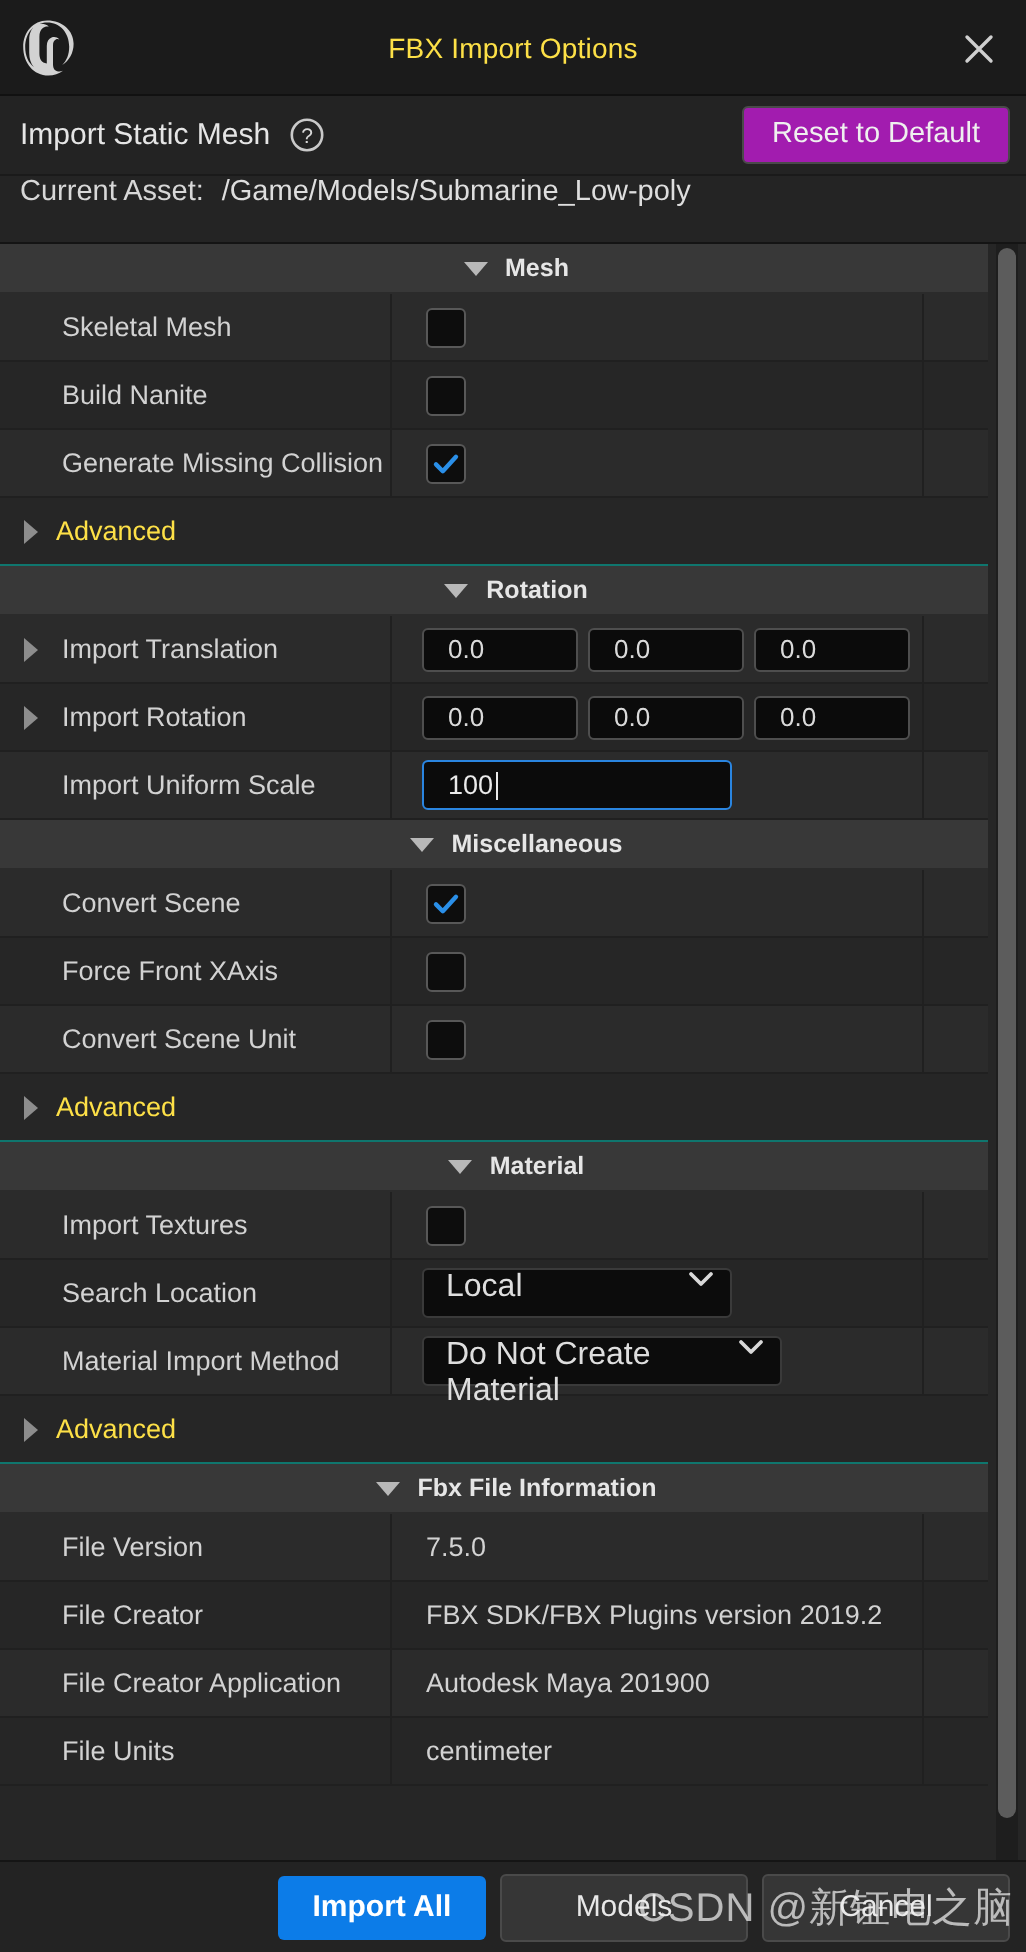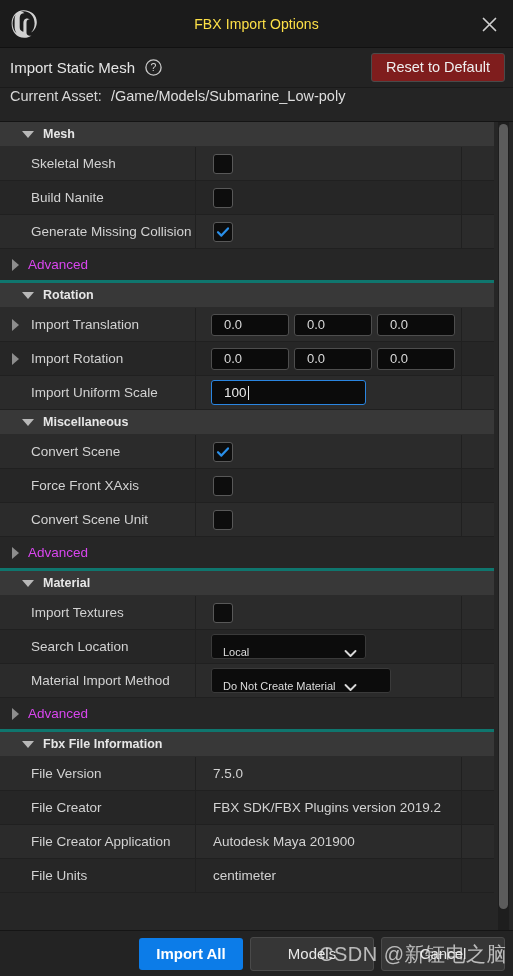--- a/index.html
+++ b/index.html
@@ -42,21 +42,21 @@
   .subheader {
     height: 40px; min-height: 40px;
     background: #232323;
     display: flex; align-items: center; padding: 0 8px 0 10px;
     border-bottom: 1px solid #1a1a1a;
   }
   .subheader-title { font-size: 15px; color: #e5e5e5; }
   .help-icon { margin-left: 9px; display: flex; align-items: center; }
   .reset-btn {
     margin-left: auto;
-    background: #7f1d1d;
+    background: #a21caf;
     border: 1px solid #4a4a4a;
     border-radius: 3px;
     color: #efefef;
     font-size: 14.5px;
     padding: 5px 14px 6px;
   }
 
   
   .asset-bar {
     height: 34px; min-height: 34px;
@@ -75,20 +75,21 @@
     overflow: hidden;
   }
   .rows { width: 494px; }
 
   .section-header {
     height: 25px;
     background: #383838;
     display: flex; align-items: center;
     padding-left: 22px;
     border-bottom: 1px solid #2b2b2b;
+    justify-content: center;
   }
   .section-header .caption {
     font-size: 12.5px; font-weight: bold; color: #e6e6e6; margin-left: 9px;
   }
 
   .prop-row {
     height: 34px;
     display: flex; align-items: stretch;
     border-bottom: 1px solid #202020;
     background: #2b2b2b;
@@ -111,22 +112,22 @@
     font-size: 13.5px; color: #d2d2d2;
     border-right: 1px solid #202020;
   }
   .prop-tail { width: 32px; min-width: 32px; }
 
   .advanced-row {
     height: 34px;
     background: #262626;
     display: flex; align-items: center;
     padding-left: 12px;
-    border-bottom: 3px solid #0f766e;
-    font-size: 13.5px; color: #d946ef;
+    border-bottom: 1px solid #0f766e;
+    font-size: 13.5px; color: #fde047;
   }
   .advanced-row .adv-label { margin-left: 9px; }
 
   
   .checkbox {
     width: 20px; height: 20px;
     background: #0d0d0d;
     border: 1px solid #585858;
     border-radius: 3px;
     display: flex; align-items: center; justify-content: center;
@@ -158,23 +159,23 @@
     display: inline-block; width: 1px; height: 14px;
     background: #e8e8e8; margin-left: 1px;
   }
 
   
   .dropdown {
     height: 25px;
     background: #0c0c0c;
     border: 1px solid #3a3a3a;
     border-radius: 3px;
-    display: inline-flex; align-items: flex-end;
+    display: inline-flex; align-items: flex-start;
     padding: 0 8px 0 11px;
-    font-size: 11px; color: #dedede;
+    font-size: 16px; color: #dedede;
   }
   .dropdown.w-search { width: 155px; justify-content: space-between; }
   .dropdown.w-method { width: 180px; }
   .dropdown .chev { margin-left: 8px; display: flex; }
 
   
   .tri-down { width: 0; height: 0; border-left: 6px solid transparent;
               border-right: 6px solid transparent; border-top: 7px solid #b8b8b8; }
   .tri-right { width: 0; height: 0; border-top: 6px solid transparent;
                border-bottom: 6px solid transparent; border-left: 7px solid #8d8d8d; }

